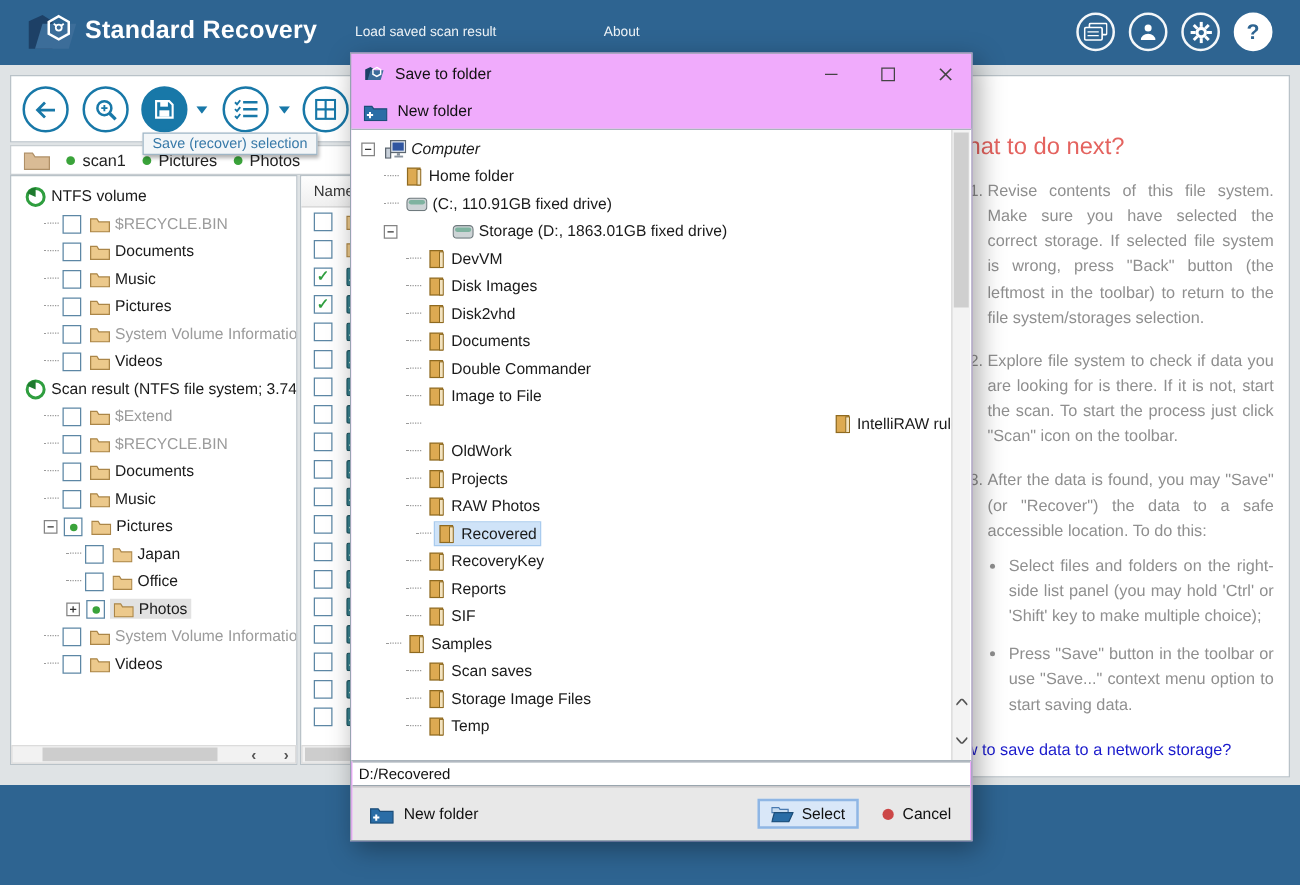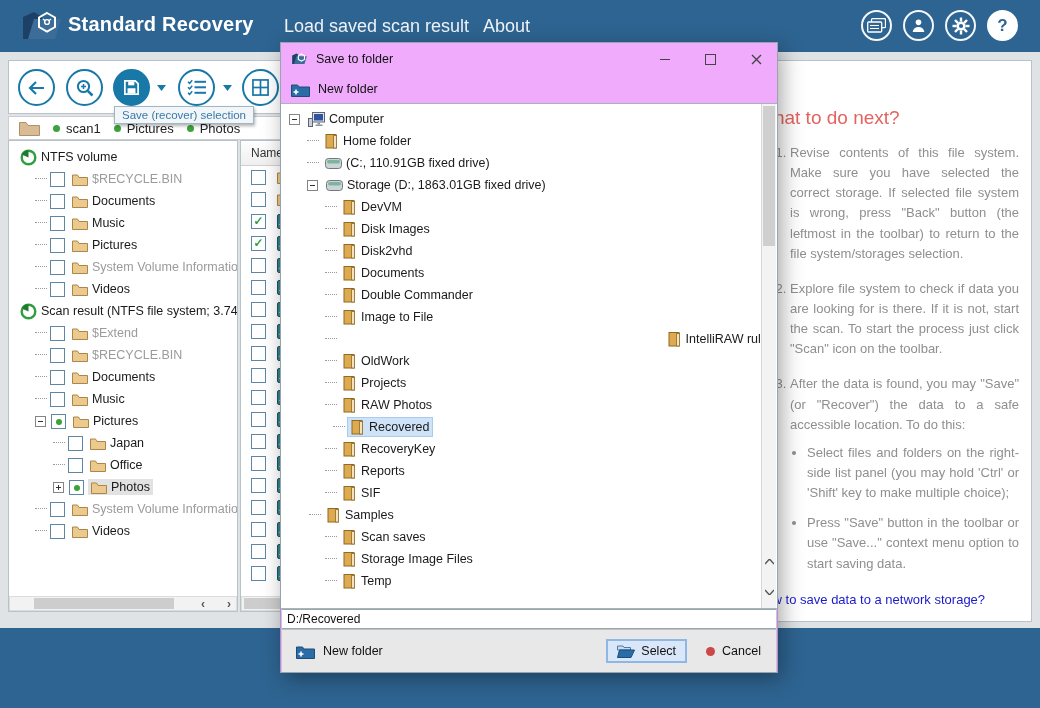--- a/index.html
+++ b/index.html
@@ -2,21 +2,21 @@
 <html><head>
 <meta charset="utf-8">
 <style>
   html,body{margin:0;padding:0;font-family:"Liberation Sans",sans-serif;}
   #screen{position:relative;width:1040px;height:708px;background:#dfe3e5;overflow:hidden;}
   .abs{position:absolute;}
 
   
   #header{left:0;top:0;width:1040px;height:52px;background:#2e6491;}
   #app-title{left:68px;top:13px;color:#fff;font-size:20px;font-weight:bold;letter-spacing:.2px;}
-  .menu-item{top:0;height:52px;line-height:52px;color:#eef3f7;font-size:18px;cursor:default;}
+  .menu-item{top:0;height:52px;line-height:52px;color:#eef3f7;font-size:11px;cursor:default;}
   #menu-load{left:284px;} #menu-about{left:483px;}
   .hicon{width:31px;height:31px;border-radius:50%;border:2px solid rgba(255,255,255,.95);top:10px;
     display:flex;align-items:center;justify-content:center;box-sizing:border-box;}
   #icon-help{background:#fff;border-color:#fff;color:#2e6491;font-weight:bold;font-size:17px;}
 
   
   #toolbar{left:8px;top:60px;width:770px;height:54px;background:#fff;border:1px solid #b9c2c8;box-sizing:border-box;}
   .circle-btn{position:absolute;top:8px;width:37px;height:37px;border-radius:50%;border:2px solid #1878a8;
     background:#fff;box-sizing:border-box;display:flex;align-items:center;justify-content:center;}
   .circle-btn.filled{background:#1878a8;}
@@ -685,21 +685,21 @@
     <div id="dlg-toolbar">
       <span class="icon">
         <svg width="19" height="15" viewBox="0 0 19 15">
           <path d="M.5 3 h6 l1.5 2 h10.5 v9.5 h-18 z" fill="#2a6da6" stroke="#1c4d78"></path>
           <path d="M5 7.5 v5 M2.5 10 h5" stroke="#fff" stroke-width="1.6"></path>
         </svg>
       </span>
       <span>New folder</span>
     </div>
     <div id="dlg-tree">
-        <div class="tree-row" style="padding-left: 8px;">
+        <div class="tree-row" style="padding-left: 8px; font-style: italic;">
           <span class="exp"></span>
           <span class="lblwrap">
             <span class="icon">
               <svg width="17" height="15" viewBox="0 0 17 15">
                 <rect x="0.5" y="6.5" width="4" height="8" fill="#c8d0da" stroke="#5c6670"></rect>
                 <rect x="4.5" y="0.5" width="12" height="9.5" fill="#dfe6ee" stroke="#5c6670"></rect>
                 <rect x="6" y="2" width="9" height="6.5" fill="#2f55a0"></rect>
                 <rect x="9.5" y="10.5" width="2.5" height="2" fill="#8a94a0"></rect>
                 <rect x="7.5" y="12.5" width="7" height="1.5" fill="#8a94a0"></rect>
               </svg>
@@ -724,21 +724,21 @@
           <span class="lblwrap">
             <span class="icon">
               <svg width="17" height="11" viewBox="0 0 17 11">
                 <rect x=".5" y=".5" width="16" height="10" rx="3" fill="#cdd4d6" stroke="#6f7a7e"></rect>
                 <rect x="2" y="2" width="13" height="3.5" rx="1.7" fill="#7fb3a0"></rect>
               </svg>
             </span>
             <span>(C:, 110.91GB fixed drive)</span>
           </span>
         </div>
-        <div class="tree-row" style="padding-left: 26px;">
+        <div class="tree-row" style="padding-left: 26px; gap: 36px;">
           <span class="exp"></span>
           <span class="lblwrap">
             <span class="icon">
               <svg width="17" height="11" viewBox="0 0 17 11">
                 <rect x=".5" y=".5" width="16" height="10" rx="3" fill="#cdd4d6" stroke="#6f7a7e"></rect>
                 <rect x="2" y="2" width="13" height="3.5" rx="1.7" fill="#7fb3a0"></rect>
               </svg>
             </span>
             <span>Storage (D:, 1863.01GB fixed drive)</span>
           </span>

